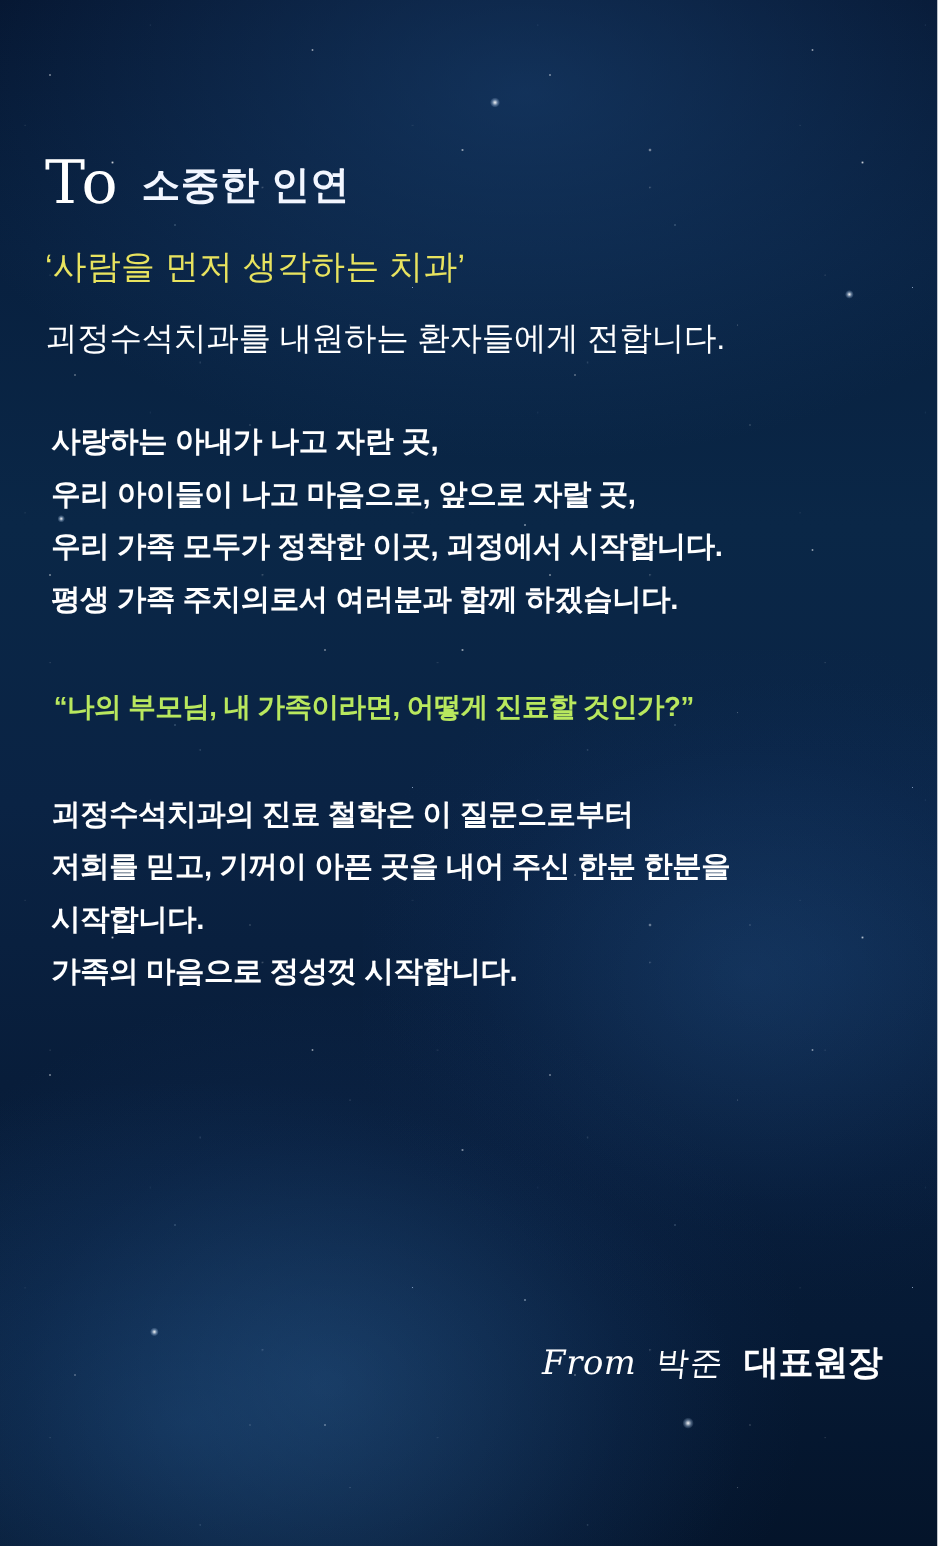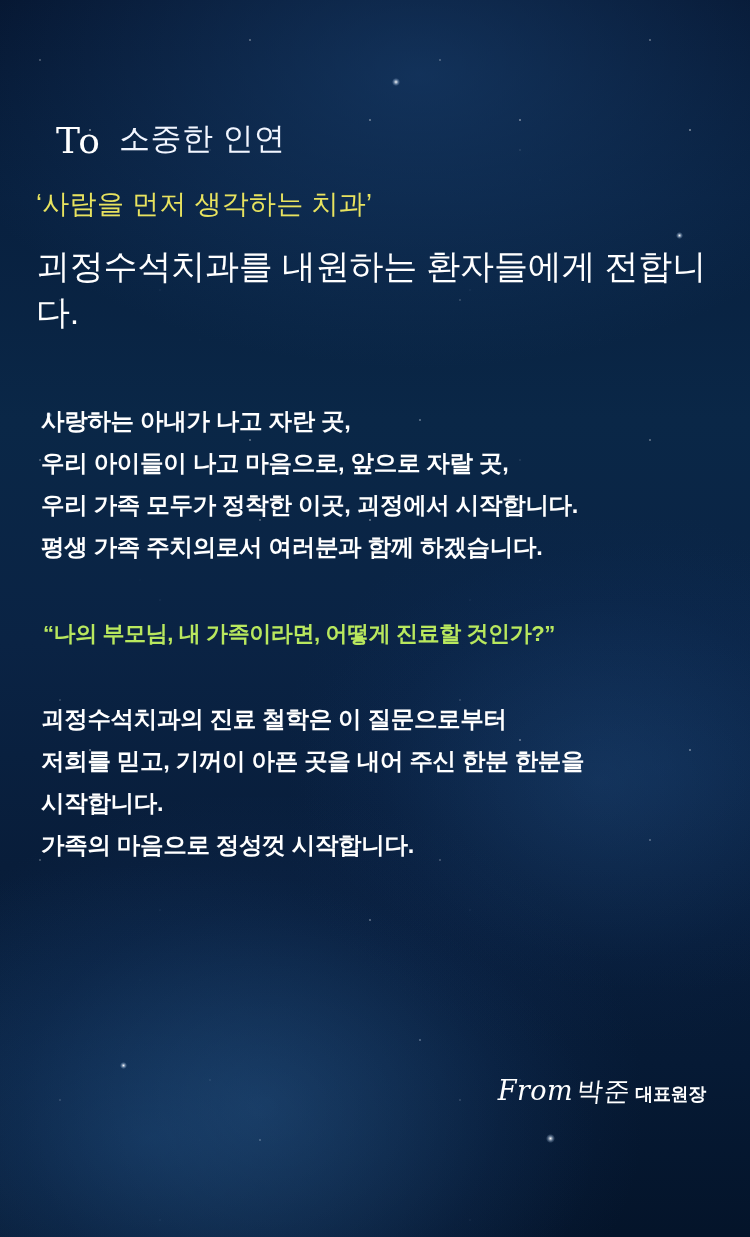--- a/index.html
+++ b/index.html
@@ -98,53 +98,52 @@
   .header {
     padding-top: 118px;
   }
   .to-line {
     display: flex;
     align-items: baseline;
     gap: 18px;
   }
   .to-mark {
     font-family: "DejaVu Serif", serif;
-    font-size: 36px;
+    font-size: 48px;
     line-height: 1;
     font-weight: 400;
     letter-spacing: 1px;
     color: #ffffff;
     position: relative;
     top: 4px;
-    margin-left: 20px;
   }
   .to-target {
     font-size: 31px;
-    font-weight: 400;
+    font-weight: 700;
     letter-spacing: 0.5px;
     color: #f2f6ff;
   }
   .slogan {
     margin-top: 26px;
     font-size: 27px;
     font-weight: 500;
     letter-spacing: 0.3px;
     color: #e8e35f;
   }
   .lead {
     margin-top: 22px;
-    font-size: 34px;
+    font-size: 26px;
     font-weight: 500;
     letter-spacing: -0.2px;
     color: #ffffff;
   }
 
   
   .body-block {
-    margin-top: 64px;
+    margin-top: 44px;
     padding-left: 5px;
   }
   .para {
     font-size: 23.5px;
     line-height: 42px;
     font-weight: 600;
     letter-spacing: -0.3px;
     color: #ffffff;
   }
   .para .ln { display: block; }
@@ -163,41 +162,41 @@
     margin-top: 44px;
   }
 
   
   .signature {
     position: absolute;
     right: 44px;
     bottom: 128px;
     display: flex;
     align-items: baseline;
-    gap: 4px;
+    gap: 16px;
     z-index: 4;
   }
   .from-mark {
     font-family: "DejaVu Serif", serif;
     font-style: italic;
     font-size: 27px;
     font-weight: 400;
     color: #ffffff;
     letter-spacing: 0.5px;
   }
   .sign-name {
     font-family: "DejaVu Serif", serif;
     font-size: 26px;
     font-weight: 400;
     color: #ffffff;
     letter-spacing: 1px;
     transform: skewX(-6deg);
   }
   .sign-title {
-    font-size: 18px;
+    font-size: 28px;
     font-weight: 700;
     color: #ffffff;
     letter-spacing: -0.3px;
   }
 
   .glow-star {
     position: absolute;
     border-radius: 50%;
     background: radial-gradient(circle, rgba(255,255,255,0.95) 0%, rgba(200,225,255,0.35) 40%, rgba(255,255,255,0) 72%);
     pointer-events: none;

